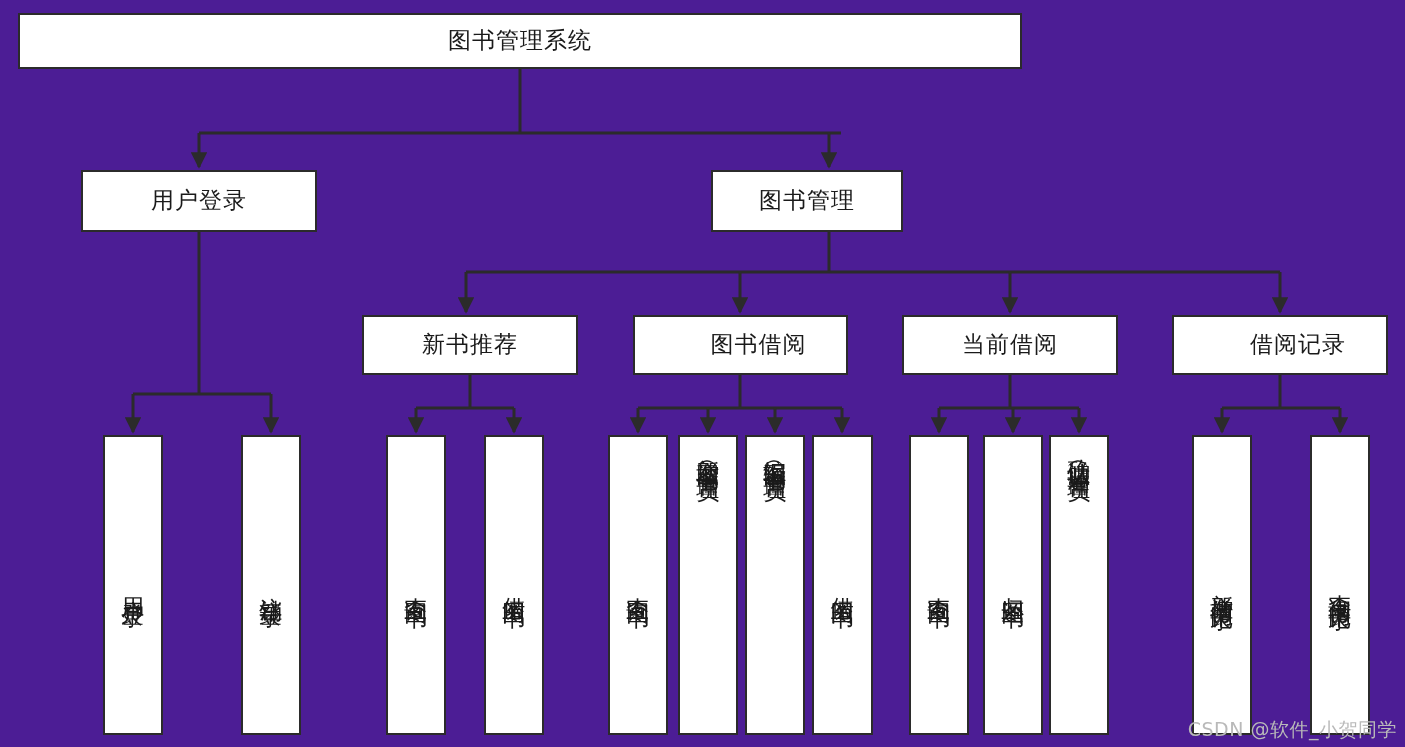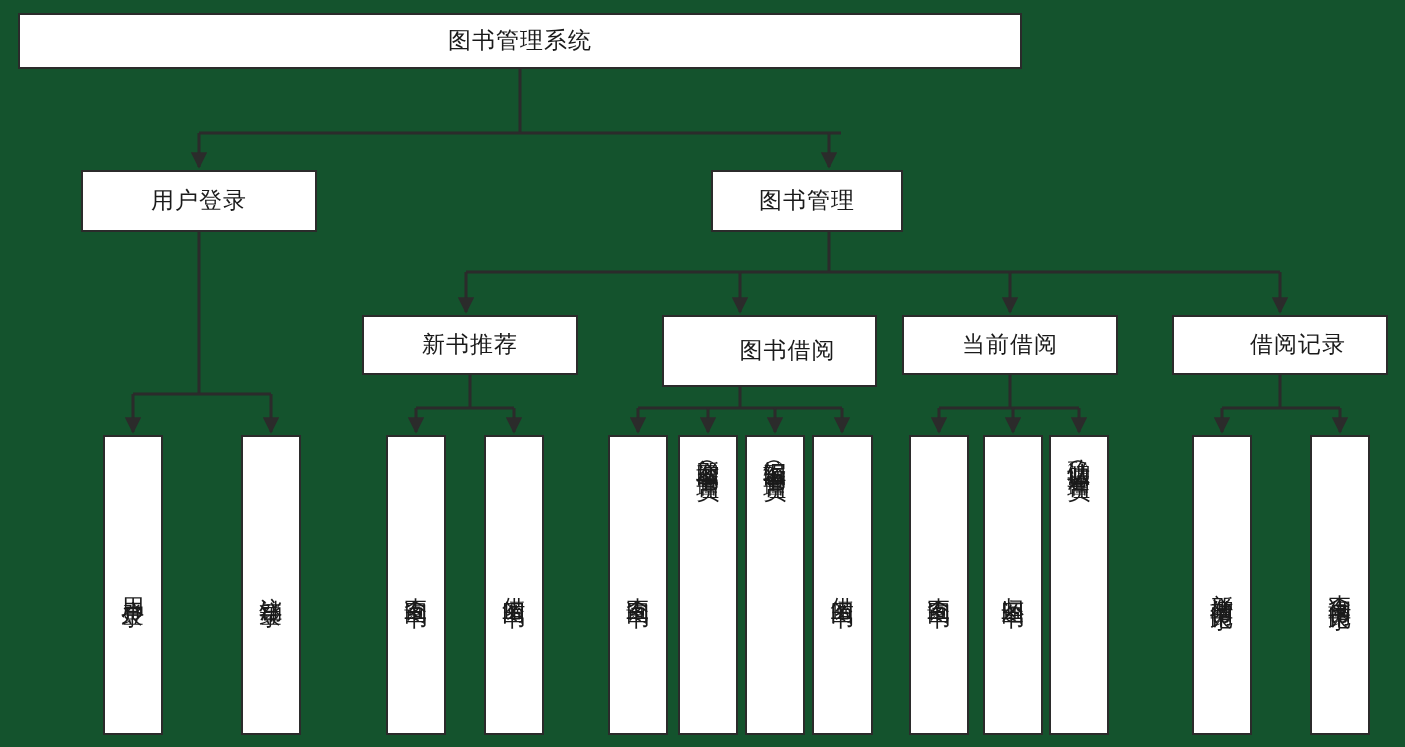--- a/index.html
+++ b/index.html
@@ -7,21 +7,21 @@
     padding: 0;
     background: #ffffff;
   }
   body {
     font-family: "DejaVu Sans", "Liberation Sans", sans-serif;
   }
   #stage {
     position: relative;
     width: 1405px;
     height: 747px;
-    background: #14532d;
+    background: #4c1d95;
     overflow: hidden;
   }
   #diagram-svg {
     position: absolute;
     left: 0;
     top: 0;
     width: 1405px;
     height: 747px;
   }
   .node-box {
@@ -133,21 +133,21 @@
   <div class="node-box" id="node-l2-0" style="left: 81px; top: 170px; width: 236px; height: 62px;">
     <span class="node-label-h">用户登录</span>
   </div>
   <div class="node-box" id="node-l2-1" style="left: 711px; top: 170px; width: 192px; height: 62px;">
     <span class="node-label-h">图书管理</span>
   </div>
 
   <div class="node-box" id="node-l3-0" style="left: 362px; top: 315px; width: 216px; height: 60px;">
     <span class="node-label-h">新书推荐</span>
   </div>
-  <div class="node-box" id="node-l3-1" style="left: 662px; top: 315px; width: 215px; height: 72px; padding-left: 36px;">
+  <div class="node-box" id="node-l3-1" style="left: 633px; top: 315px; width: 215px; height: 60px; padding-left: 36px;">
     <span class="node-label-h">图书借阅</span>
   </div>
   <div class="node-box" id="node-l3-2" style="left: 902px; top: 315px; width: 216px; height: 60px;">
     <span class="node-label-h">当前借阅</span>
   </div>
   <div class="node-box" id="node-l3-3" style="left: 1172px; top: 315px; width: 216px; height: 60px; padding-left: 36px;">
     <span class="node-label-h">借阅记录</span>
   </div>
 
   <div class="node-box leaf-box center-v" id="leaf-0" style="left: 103px; top: 435px; width: 60px; height: 300px;">
@@ -183,13 +183,14 @@
   <div class="node-box leaf-box" id="leaf-10" style="left: 1049px; top: 435px; width: 60px; height: 300px;">
     <span class="node-label-v">确认归还（管理员）</span>
   </div>
   <div class="node-box leaf-box center-v" id="leaf-11" style="left: 1192px; top: 435px; width: 60px; height: 300px;">
     <span class="node-label-v">新增借阅记录</span>
   </div>
   <div class="node-box leaf-box center-v" id="leaf-12" style="left: 1310px; top: 435px; width: 60px; height: 300px;">
     <span class="node-label-v">查询借阅记录</span>
   </div>
 
+  <div id="watermark">CSDN @软件_小贺同学</div>
 </div>
 
 </body></html>

